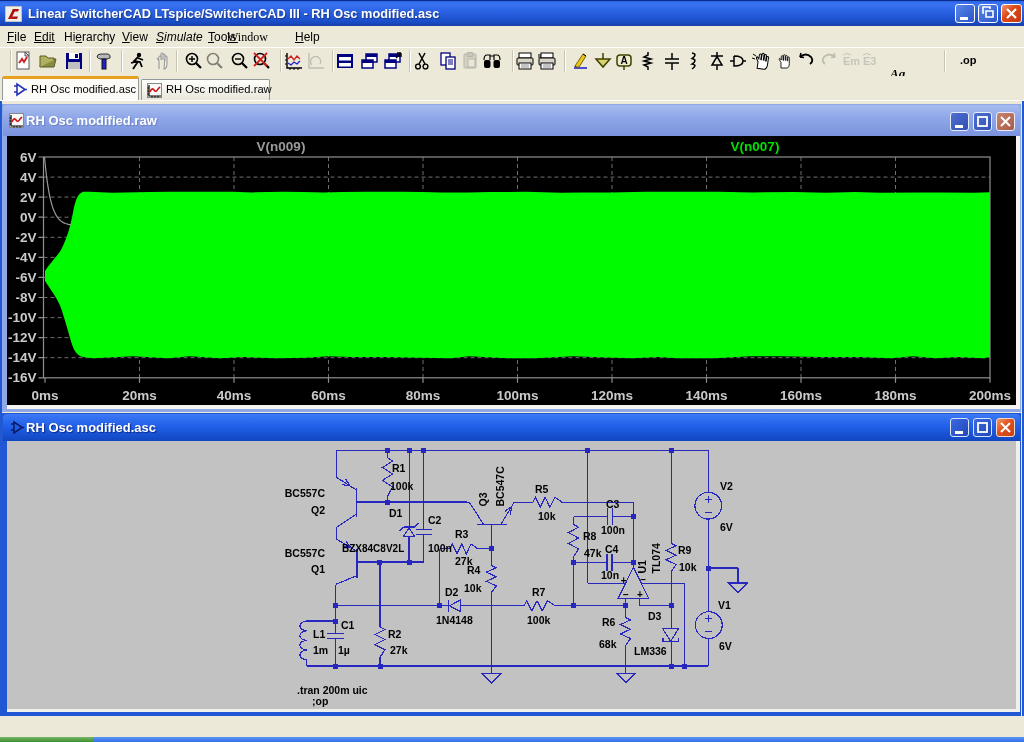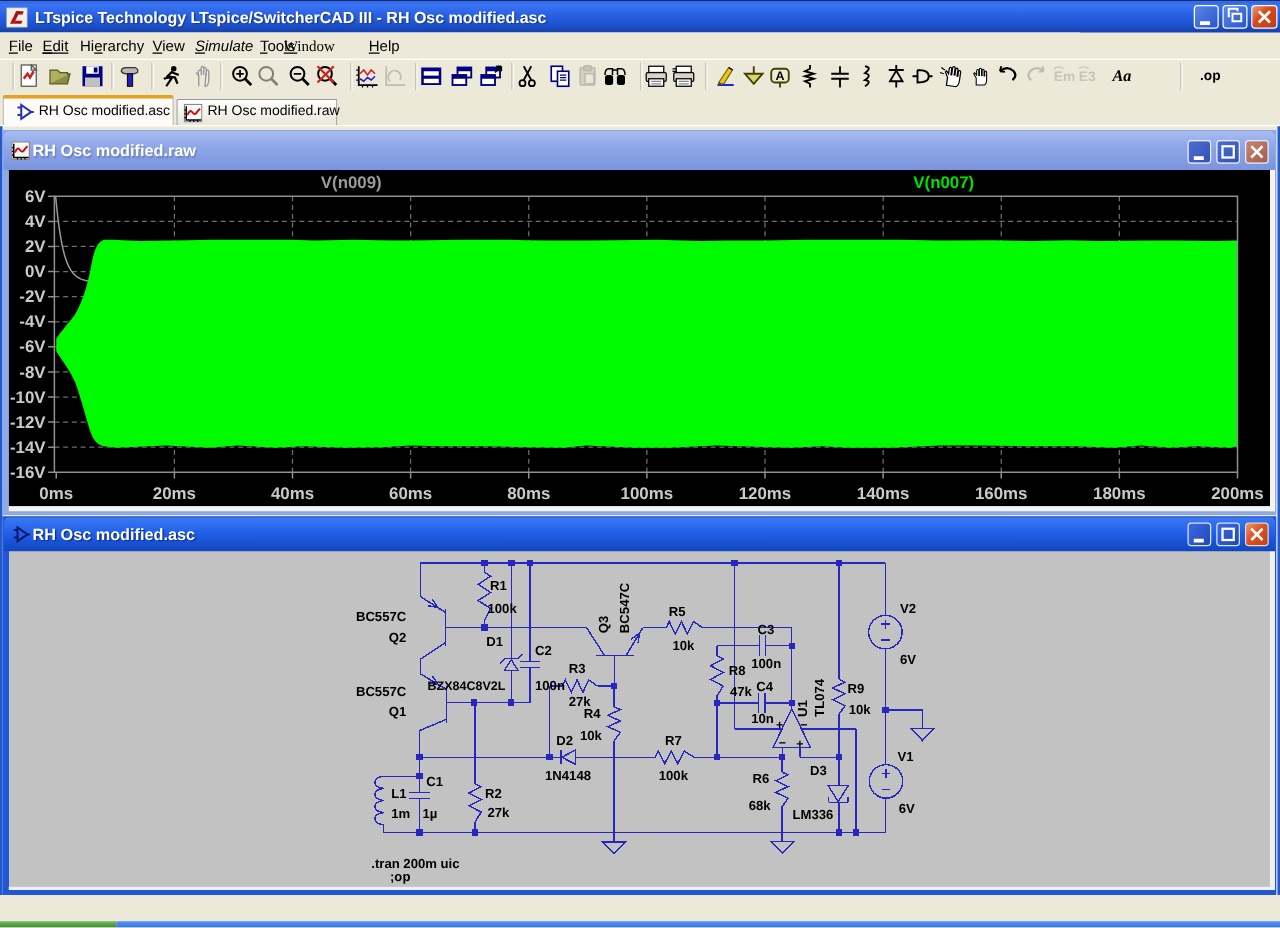--- a/index.html
+++ b/index.html
@@ -5,21 +5,21 @@
 .abs { position:absolute; white-space:nowrap; }
 </style></head><body>
 
 <div class="abs" style="left:0;top:0;width:1024px;height:26px;background:linear-gradient(#2964e6 0%,#3a74f2 12%,#2a62e4 45%,#1e52cf 80%,#1747bb 100%);border-top:1px solid #0b2a8a;border-bottom:2px solid #1b43ae;">
   <div class="abs" style="left:5px;top:5px;"><svg width="17" height="16" viewBox="0 0 17 16">
         <rect width="17" height="16" fill="#f0efe8" stroke="#999"></rect>
         <path d="M3 13 L8 3 H11 L6 13 Z" fill="#b01010"></path>
         <path d="M8 3 L14 3 L13 5.5 L7 5.5 Z" fill="#b01010"></path>
         <path d="M6 13 L12 13 L13 10.5 L7 10.5 Z" fill="#b01010"></path>
       </svg></div>
-  <div class="abs" style="left:28px;top:5px;color:#fff;font-size:12.8px;font-weight:700;text-shadow:1px 1px 1px #1a3a8a;white-space:nowrap;">LTspice Technology LTspice/SwitcherCAD III - RH Osc modified.asc</div>
+  <div class="abs" style="left:28px;top:5px;color:#fff;font-size:12.8px;font-weight:700;text-shadow:1px 1px 1px #1a3a8a;white-space:nowrap;">Linear SwitcherCAD LTspice/SwitcherCAD III - RH Osc modified.asc</div>
   <div class="abs" style="left:955px;top:3px;width:20px;height:19px;border-radius:3px;background:linear-gradient(135deg,#5a86ea,#2b56c8);border:1px solid #fff;">
       <div class="abs" style="left:4px;top:12px;width:8px;height:3px;background:#fff;"></div>
     </div>
   <div class="abs" style="left:978px;top:3px;width:20px;height:19px;border-radius:3px;background:linear-gradient(135deg,#5a86ea,#2b56c8);border:1px solid #fff;"><svg width="18" height="17">
         <path d="M7 6 h7 v6 h-7 z M5 8 h-1 v-6 h7 v2" stroke="#fff" stroke-width="1.6" fill="none"></path>
       </svg></div>
   <div class="abs" style="left:1001px;top:3px;width:21px;height:19px;border-radius:3px;background:linear-gradient(135deg,#f09a70,#dd4a18 40%,#c03a10);border:1px solid #fff;"><svg width="19" height="17">
         <path d="M5 4 L14 13 M14 4 L5 13" stroke="#fff" stroke-width="2.2"></path>
       </svg></div>
 </div>
@@ -200,21 +200,21 @@
         <path d="M16 6 l-1-4 M16 6 l-4 .5" stroke="#888" stroke-width="1.6"></path>
       </svg></div>
     <div style="position:absolute;left:841px;top:3px;width:20px;height:20px"><svg width="20" height="20" viewBox="0 0 20 20" opacity="0.45">
         <text x="2" y="14" font-size="11" font-weight="700" fill="#999" font-family="Liberation Sans">Em</text>
         <path d="M2 4 q4 -3 8 0" stroke="#999" fill="none"></path>
       </svg></div>
     <div style="position:absolute;left:861px;top:3px;width:20px;height:20px"><svg width="20" height="20" viewBox="0 0 20 20" opacity="0.45">
         <text x="2" y="14" font-size="11" font-weight="700" fill="#999" font-family="Liberation Sans">E3</text>
         <path d="M2 4 q4 -3 8 0" stroke="#999" fill="none"></path>
       </svg></div>
-    <div style="position:absolute;left:889px;top:3px;width:20px;height:20px"><svg width="20" height="20" viewBox="0 0 20 20">
+    <div style="position:absolute;left:889px;top:16px;width:20px;height:20px"><svg width="20" height="20" viewBox="0 0 20 20">
         <text x="1" y="14" font-size="13" font-style="italic" font-family="Liberation Serif" font-weight="700">Aa</text>
       </svg></div>
     <div style="position:absolute;left:959px;top:3px;width:20px;height:20px"><svg width="20" height="20" viewBox="0 0 20 20">
         <text x="1" y="13" font-size="11" font-weight="700" font-family="Liberation Sans">.op</text>
       </svg></div>
 </div>
 
 <div class="abs" style="left:0;top:76px;width:1024px;height:25px;background:#ece9d8;">
   <div class="abs" style="left:2px;top:0;width:137px;height:25px;background:#fcfbf8;border:1px solid #919b9c;border-bottom:none;border-top:3px solid #e8a020;border-radius:2px 2px 0 0;">
     <div class="abs" style="left:10px;top:3px;"><svg width="15" height="15" viewBox="0 0 15 15">

